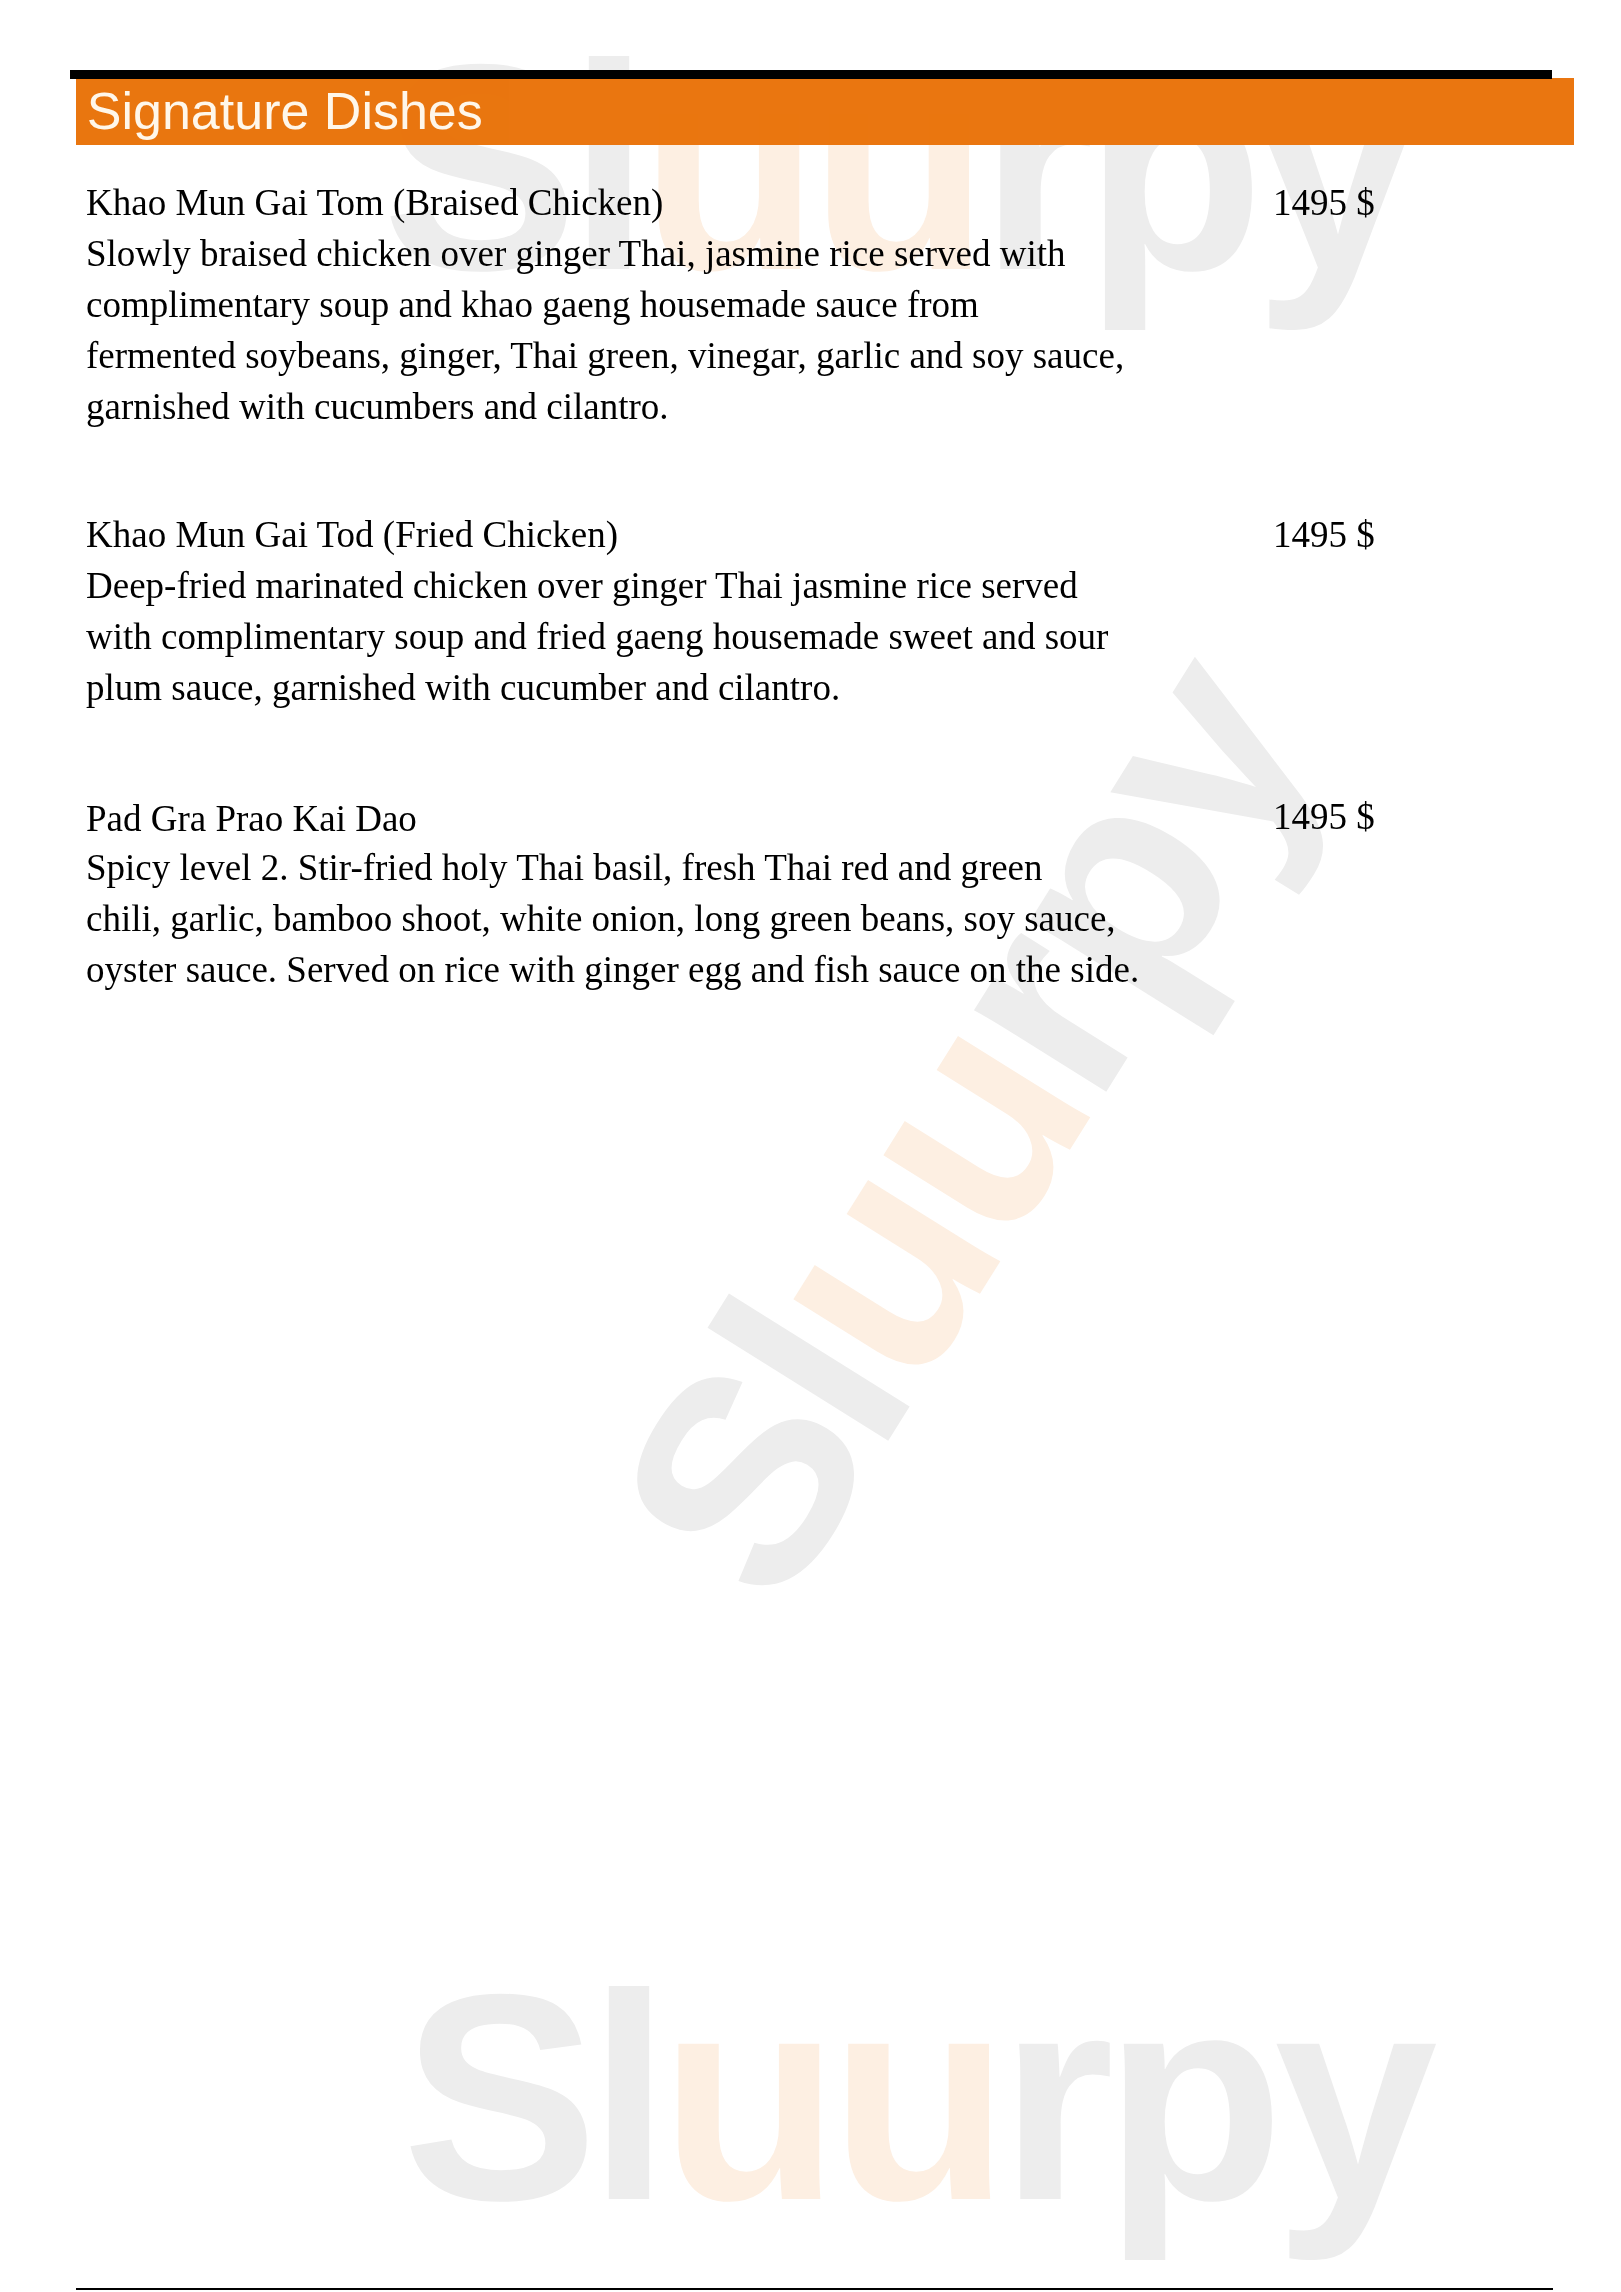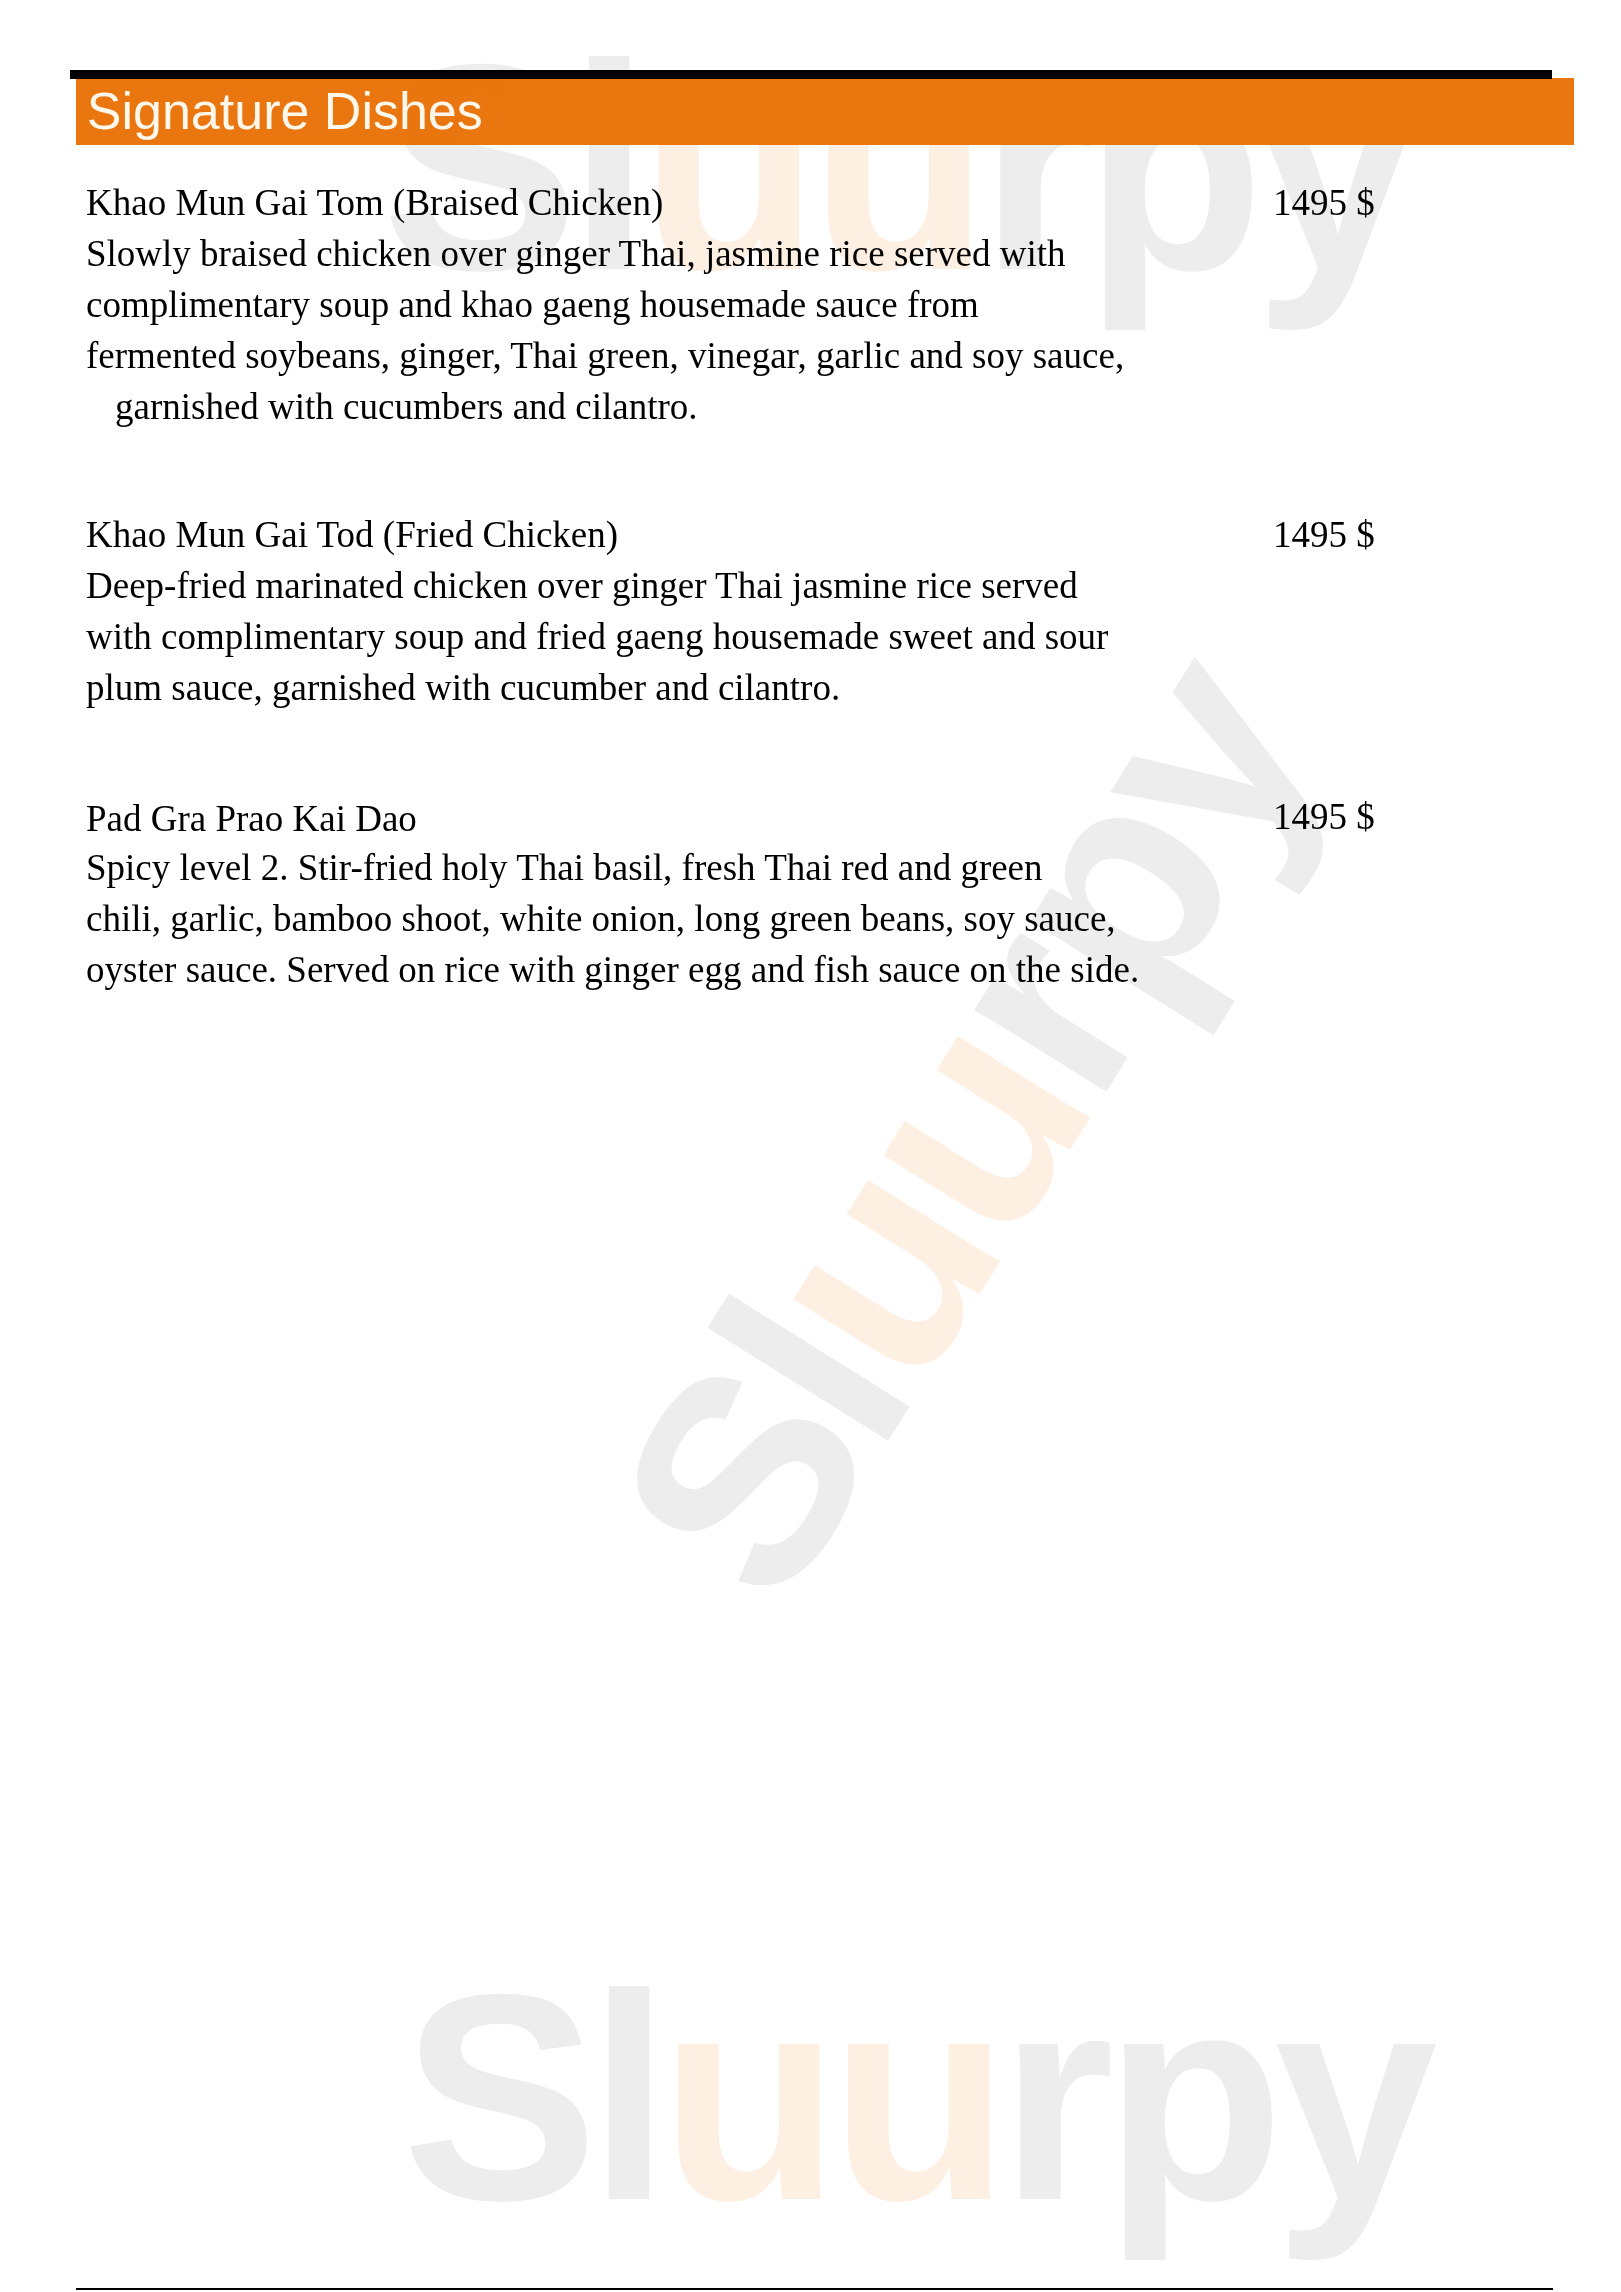--- a/index.html
+++ b/index.html
@@ -112,21 +112,21 @@
 </div>
 
 <div class="menu">
 
   <div class="item" style="top:0;">
     <div class="item-line" style="top:177px;">Khao Mun Gai Tom (Braised Chicken)</div>
     <div class="item-price" style="top:177px;">1495 $</div>
     <div class="item-line" style="top:228px;">Slowly braised chicken over ginger Thai, jasmine rice served with</div>
     <div class="item-line" style="top:279px;">complimentary soup and khao gaeng housemade sauce from</div>
     <div class="item-line" style="top:330px;">fermented soybeans, ginger, Thai green, vinegar, garlic and soy sauce,</div>
-    <div class="item-line" style="top:381px;margin-left:29px;">garnished with cucumbers and cilantro.</div>
+    <div class="item-line" style="top:381px;">garnished with cucumbers and cilantro.</div>
   </div>
 
   <div class="item" style="top:0;">
     <div class="item-line" style="top:509px;">Khao Mun Gai Tod (Fried Chicken)</div>
     <div class="item-price" style="top:509px;">1495 $</div>
     <div class="item-line" style="top:560px;">Deep-fried marinated chicken over ginger Thai jasmine rice served</div>
     <div class="item-line" style="top:611px;">with complimentary soup and fried gaeng housemade sweet and sour</div>
     <div class="item-line" style="top:662px;">plum sauce, garnished with cucumber and cilantro.</div>
   </div>
 

